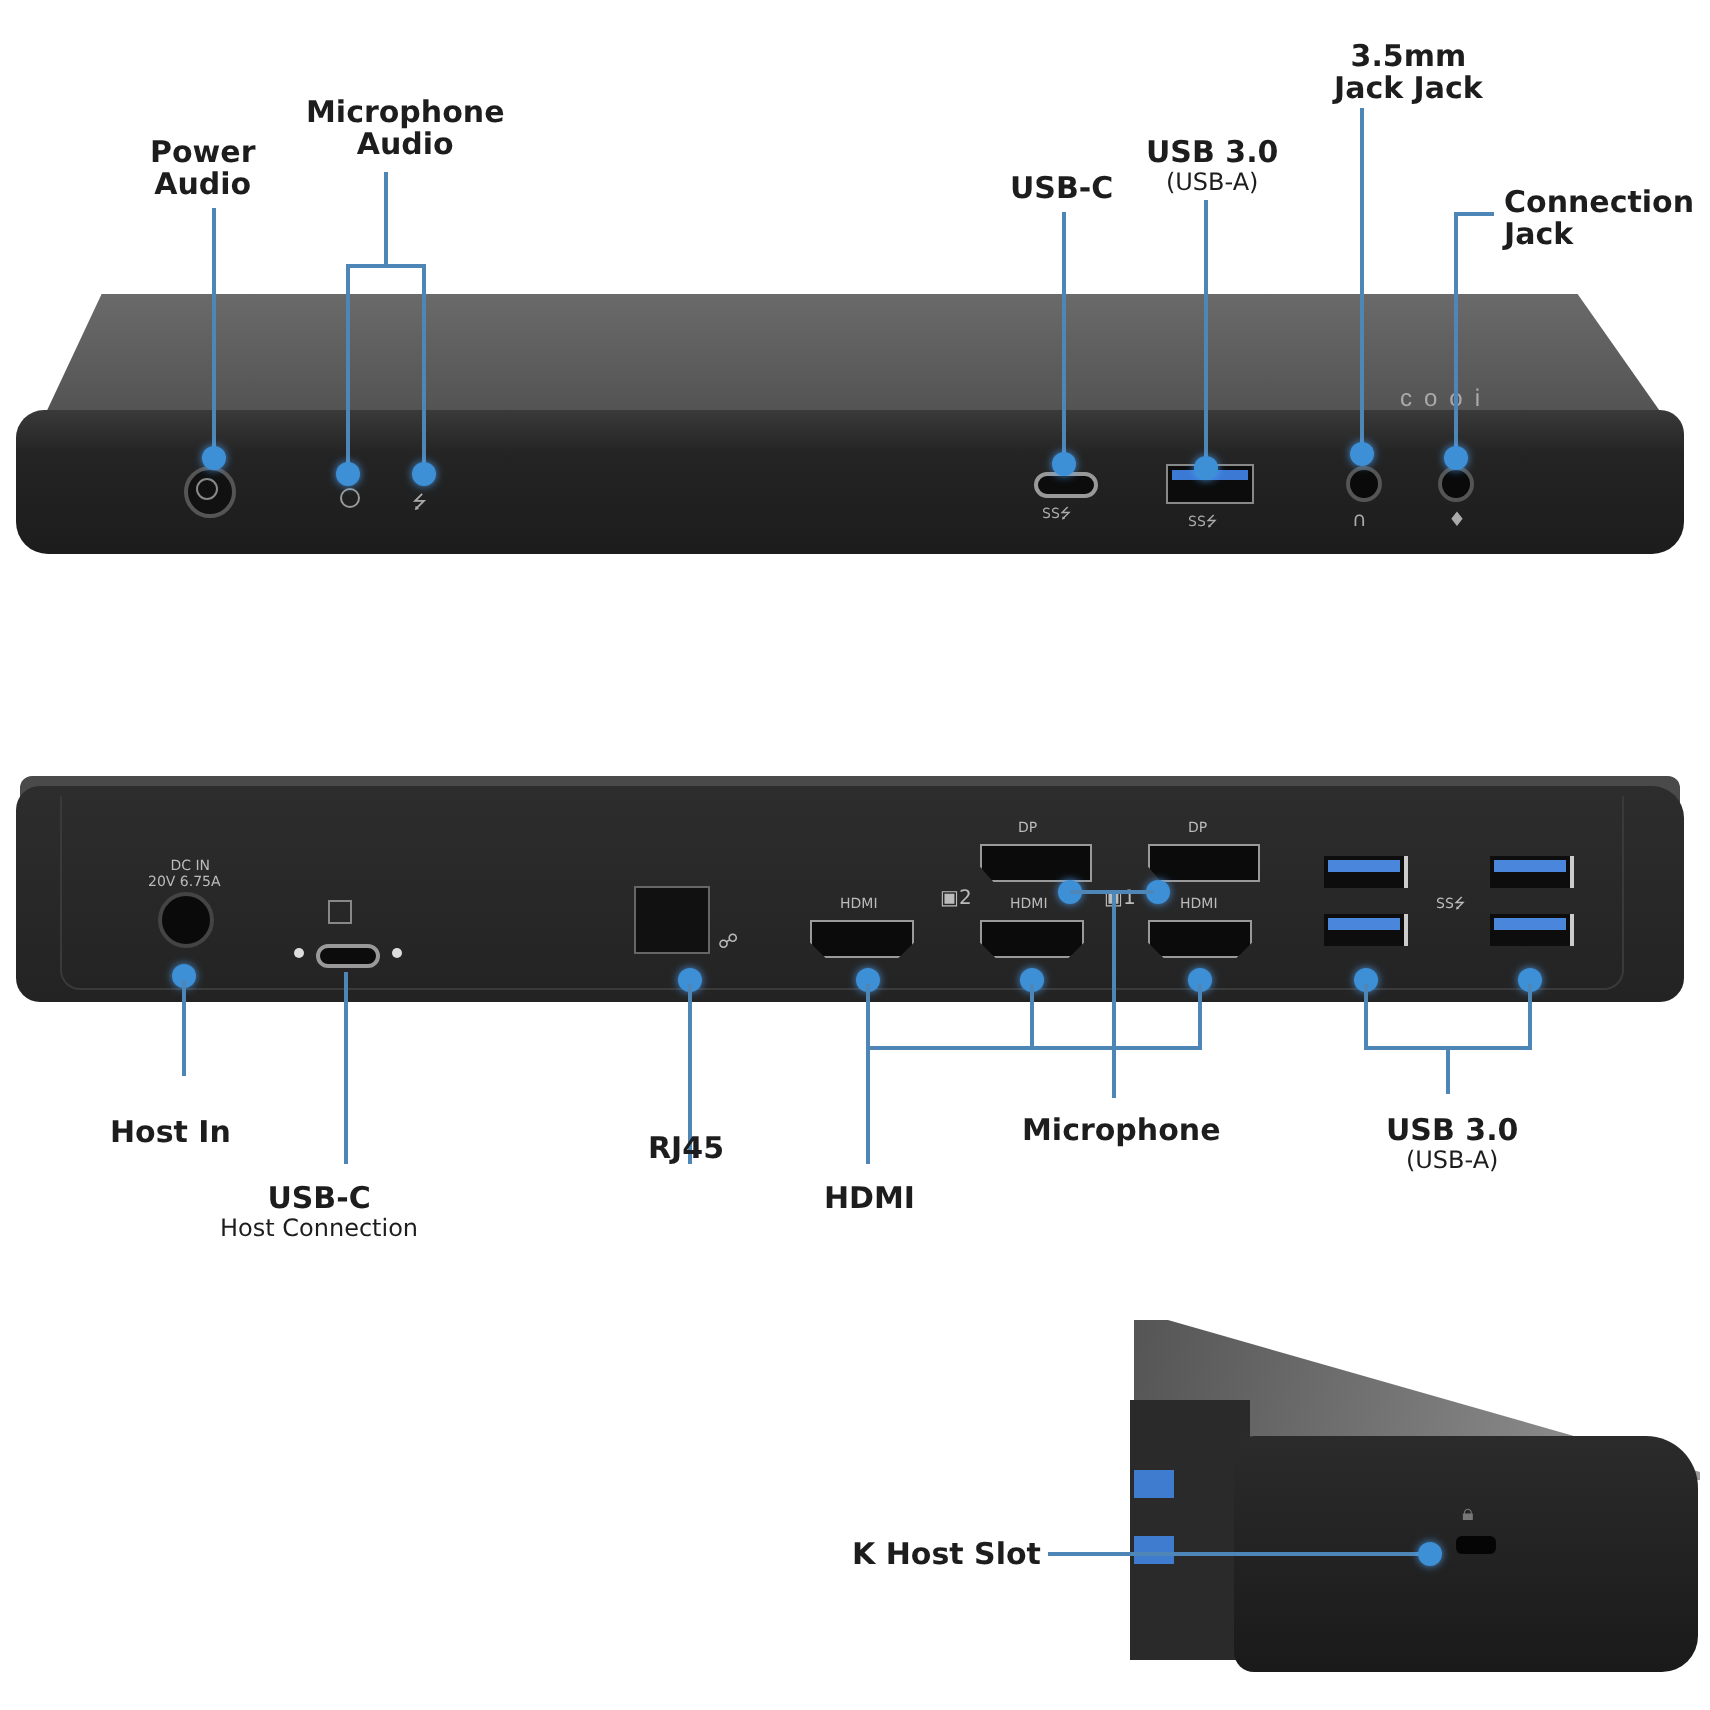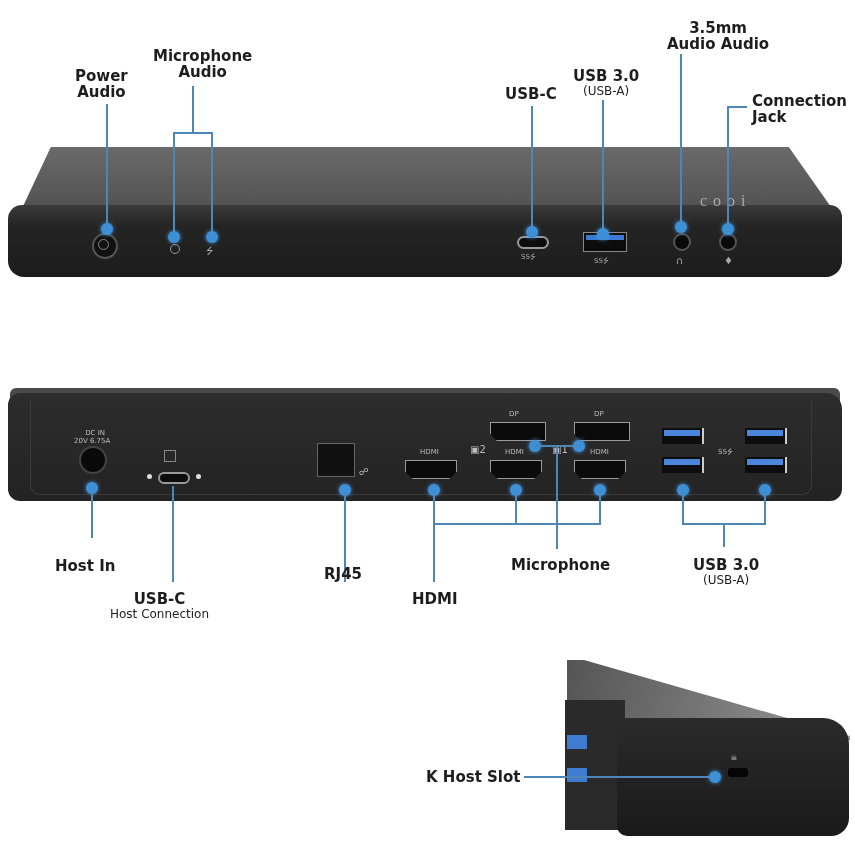--- a/index.html
+++ b/index.html
@@ -6,21 +6,21 @@
   body{width:855px;height:855px;position:relative;overflow:hidden;font-family:"DejaVu Sans","Liberation Sans",sans-serif;color:#1a1a1a;}
   .abs{position:absolute;}
   .lbl{position:absolute;font-size:15px;font-weight:bold;line-height:16px;text-align:center;color:#1d1d1d;white-space:nowrap;}
   .sub{font-size:12px;font-weight:normal;display:block;line-height:14px;}
   .line{position:absolute;background:#4e86b8;}
   .dot{position:absolute;width:12px;height:12px;border-radius:50%;background:#3d8fd6;box-shadow:0 0 4px rgba(80,170,255,.8);}
 
   
   .front-top{position:absolute;left:18px;top:147px;width:820px;height:70px;background:linear-gradient(#6a6a6a,#4f4f4f);clip-path:polygon(4% 0,94% 0,100% 100%,0 100%);}
   .front-face{position:absolute;left:8px;top:205px;width:834px;height:72px;background:linear-gradient(#3a3a3a,#242424 30%,#1c1c1c);border-radius:14px 12px 16px 16px;}
-  .logo{position:absolute;left:700px;top:192px;color:#bfbfbf;font-size:16px;letter-spacing:6px;font-family:Liberation Serif, serif;opacity:.8;}
+  .logo{position:absolute;left:700px;top:192px;color:#bfbfbf;font-size:12px;letter-spacing:6px;font-family:Liberation Sans, sans-serif;opacity:.8;}
   .port-c{position:absolute;border:2px solid #999;border-radius:8px;background:#0c0c0c;}
   .port-a{position:absolute;background:#0c0c0c;border:1px solid #888;}
   .port-a .blue{position:absolute;left:2px;right:2px;top:2px;height:5px;background:#3b79d4;}
   .jack{position:absolute;width:14px;height:14px;border-radius:50%;background:#0a0a0a;border:2px solid #555;}
   .micro{position:absolute;font-size:7px;color:#aaa;}
 
   
   .back-top{position:absolute;left:10px;top:388px;width:830px;height:14px;background:#4a4a4a;border-radius:6px 6px 0 0;}
   .back-face{position:absolute;left:8px;top:393px;width:834px;height:108px;background:linear-gradient(#2d2d2d,#232323);border-radius:12px 16px 12px 12px;}
   .back-inner{position:absolute;left:30px;top:398px;width:780px;height:96px;border:1px solid #3a3a3a;border-top:none;border-radius:0 0 10px 10px;}
@@ -88,21 +88,21 @@
 
   <div class="lbl" style="left:573px;top:68px;">
     <span style="display:block">USB 3.0</span>
     <span class="sub">(USB-A)</span>
   </div>
   <div class="line" style="left:602px;top:100px;width:2px;height:130px;"></div>
   <div class="dot" style="left:597px;top:228px;"></div>
 
   <div class="lbl" style="left:640px;top:20px;margin-left:27px;">
     <span style="display:block">3.5mm</span>
-    <span style="display:block">Audio Audio</span>
+    <span style="display:block">Jack Jack</span>
   </div>
   <div class="line" style="left:680px;top:54px;width:2px;height:172px;"></div>
   <div class="dot" style="left:675px;top:221px;"></div>
 
   <div class="lbl" style="left:752px;top:93px;text-align:left;">
     <span style="display:block">Connection</span>
     <span style="display:block">Jack</span>
   </div>
   <div class="line" style="left:727px;top:106px;width:20px;height:2px;"></div>
   <div class="line" style="left:727px;top:106px;width:2px;height:122px;"></div>

